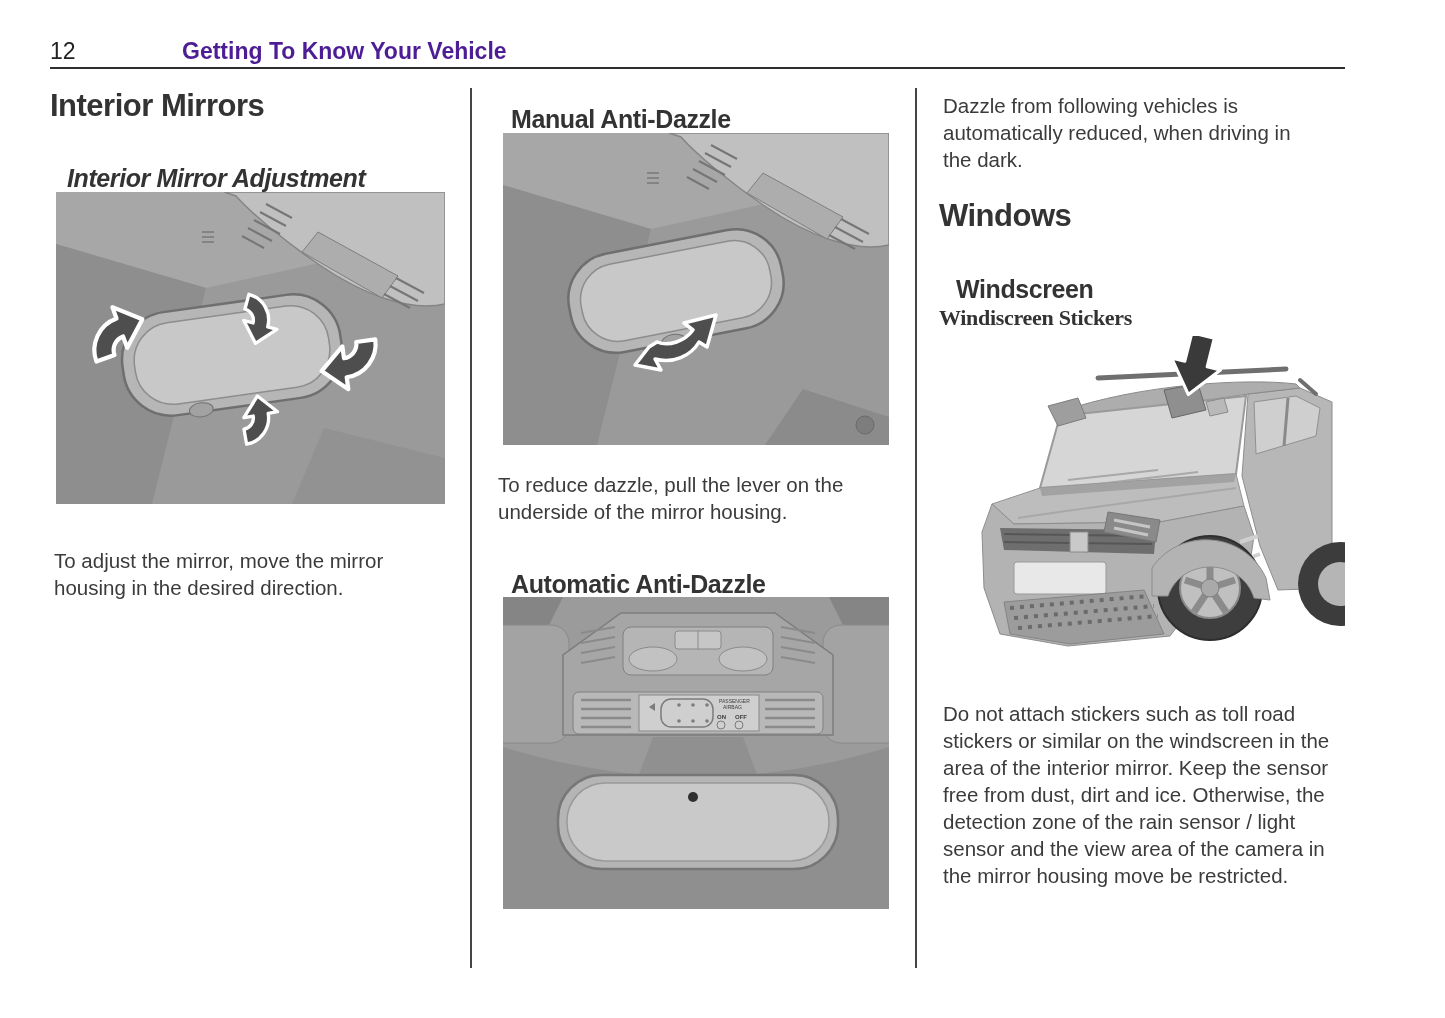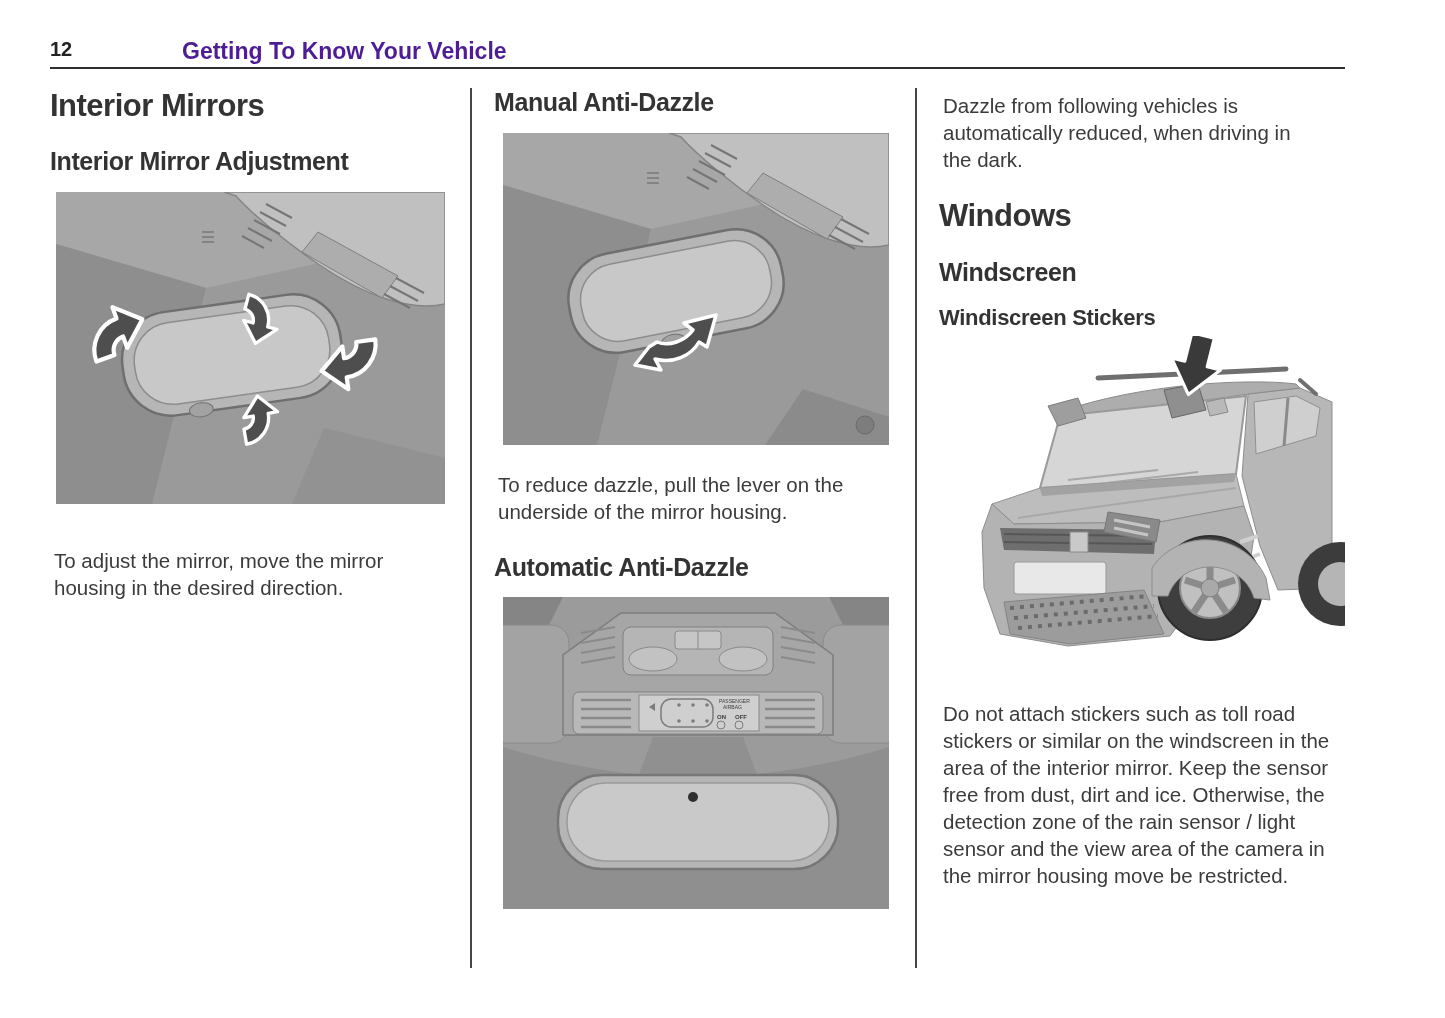--- a/index.html
+++ b/index.html
@@ -2,28 +2,28 @@
 <html><head>
 <meta charset="utf-8">
 <style>
   html,body{margin:0;padding:0;background:#ffffff;}
   body{
     width:1445px;height:1018px;position:relative;overflow:hidden;
     font-family:"Liberation Sans","DejaVu Sans",sans-serif;
     color:#3a3a3a;
   }
   .abs{position:absolute;}
-  .hdr-num{left:50px;top:38px;font-size:20px;font-weight:bold;color:#222;}
+  .hdr-num{left:50px;top:38px;font-size:23px;font-weight:normal;color:#222;}
   .hdr-title{left:182px;top:38px;font-size:23px;font-weight:bold;color:#4c1d95;}
   .hdr-rule{left:50px;top:67px;width:1295px;height:2px;background:#2e2e2e;}
   .vdiv{width:2px;top:88px;height:880px;background:#454545;}
   .vdiv.d1{left:470px;}
   .vdiv.d2{left:915px;}
   h1.doc{font-size:31px;font-weight:bold;margin:0;letter-spacing:-0.5px;color:#333;}
-  h2.doc{font-size:25px;font-weight:bold;margin:0;letter-spacing:-0.4px;color:#333;}
+  h2.doc{font-size:25px;font-weight:bold;margin:17px;letter-spacing:-0.4px;color:#333;}
   h3.doc{font-size:22px;font-weight:bold;margin:0;letter-spacing:-0.3px;color:#333;}
   p.doc{font-size:20.5px;line-height:27px;margin:4px;color:#3b3b3b;}
   figure{margin:0;}
   svg{display:block;}
   .svgtiny{font-family:"Liberation Sans",sans-serif;fill:#3c3c3c;}
 </style>
 </head>
 <body>
 
 <svg width="0" height="0" class="abs" style="left:0;top:0" aria-hidden="true">
@@ -37,21 +37,21 @@
   <div class="abs hdr-num">12</div>
   <div class="abs hdr-title">Getting To Know Your Vehicle</div>
   <div class="abs hdr-rule"></div>
 </header>
 
 <div class="abs vdiv d1"></div>
 <div class="abs vdiv d2"></div>
 
 <section>
   <h1 class="doc abs" style="left:50px;top:88px;">Interior Mirrors</h1>
-  <h2 class="doc abs" style="left:50px;top:147px;">Interior Mirror Adjustment</h2>
+  <h2 class="doc abs" style="left:50px;top:147px;font-style:italic;">Interior Mirror Adjustment</h2>
 
   <figure class="abs" style="left:56px;top:192px;">
     <svg width="389" height="312" viewBox="0 0 389 312">
       <rect width="389" height="312" fill="#9a9a9a"></rect>
       <path d="M0 0 H389 V96 L268 70 L150 96 L0 52 Z" fill="#a7a7a7"></path>
       <path d="M0 52 L150 96 L96 312 H0 Z" fill="#8e8e8e"></path>
       <path d="M268 236 L389 266 V312 H236 Z" fill="#929292"></path>
       <g>
         <path d="M168 0 H389 V112 C352 120 306 102 262 72 C230 50 196 22 180 4 Z" fill="#c0c0c0" stroke="#858585" stroke-width="1.5"></path>
         <path d="M262 40 L342 84 L326 106 L246 60 Z" fill="#adadad" stroke="#7e7e7e"></path>
@@ -148,21 +148,21 @@
         <circle cx="190" cy="200" r="5" fill="#2f2f2f"></circle>
       </g>
     </svg>
   </figure>
 </section>
 
 <section>
   <p class="doc abs" style="left:939px;top:88px;width:378px;">Dazzle from following vehicles is automatically reduced, when driving in the dark.</p>
   <h1 class="doc abs" style="left:939px;top:198px;">Windows</h1>
   <h2 class="doc abs" style="left:939px;top:258px;">Windscreen</h2>
-  <h3 class="doc abs" style="left:939px;top:305px;">Windiscreen Stickers</h3>
+  <h3 class="doc abs" style="left:939px;top:305px;font-family:Liberation Serif, serif;">Windiscreen Stickers</h3>
 
   <figure class="abs" style="left:948px;top:336px;">
     <svg width="397" height="326" viewBox="0 0 397 326">
       <rect width="397" height="326" fill="#ffffff"></rect>
       <g>
 
         <path d="M300 58 L352 52 L384 66 L384 252 L330 254 L312 210 L294 140 Z" fill="#b7b7b7" stroke="#8d8d8d"></path>
         <path d="M306 66 L348 60 L372 72 L368 100 L308 118 Z" fill="#cfcfcf" stroke="#909090"></path>
         <line x1="340" y1="62" x2="336" y2="110" stroke="#8a8a8a" stroke-width="3"></line>
         <circle cx="392" cy="248" r="42" fill="#3c3c3c"></circle>

